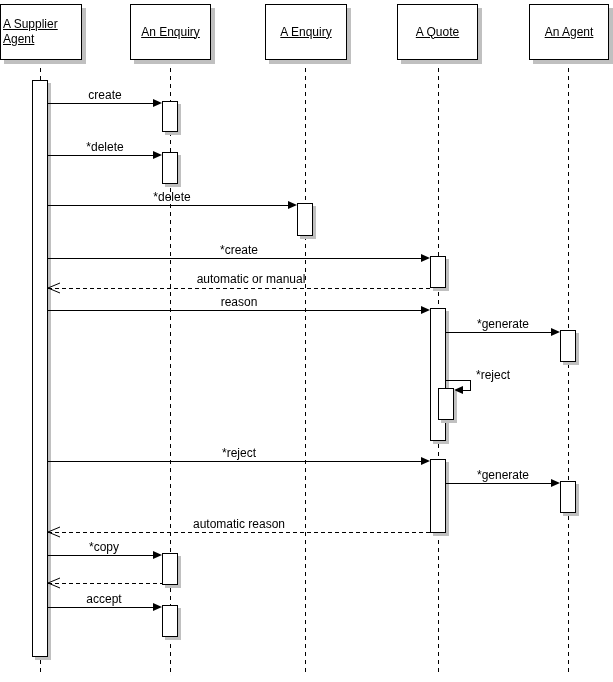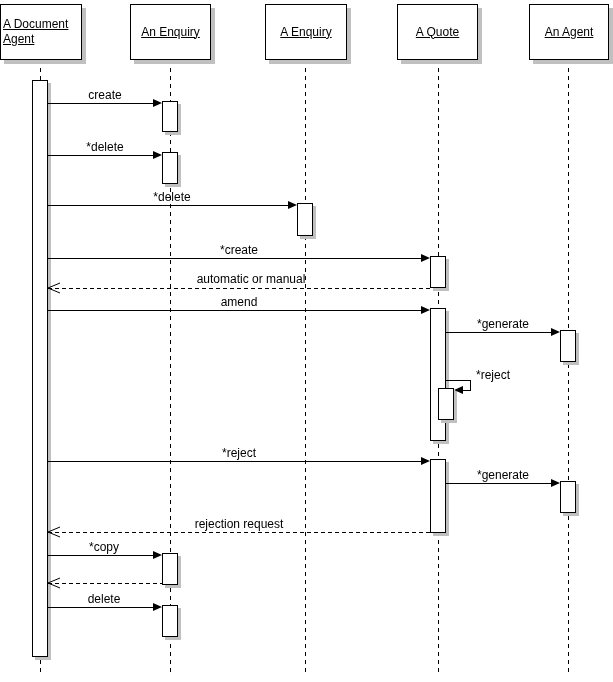--- a/index.html
+++ b/index.html
@@ -86,21 +86,21 @@
   <div class="lbl" style="left:239px;top:243px">*create</div>
 
   <div class="msg dashed" style="left:48px;top:288px;width:382px"></div>
   <svg class="openl" style="left:47px;top:282px" width="14" height="12" viewBox="0 0 14 12">
       <path d="M13 1 L1 6 L13 11" fill="none" stroke="#000" stroke-width="1"></path>
     </svg>
   <div class="lbl" style="left:251px;top:272px">automatic or manual</div>
 
   <div class="msg" style="left:48px;top:310px;width:380px"></div>
   <div class="arr-r" style="left:421px;top:306px"></div>
-  <div class="lbl" style="left:239px;top:295px">amend</div>
+  <div class="lbl" style="left:239px;top:295px">reason</div>
 
   <div class="msg" style="left:446px;top:332px;width:112px"></div>
   <div class="arr-r" style="left:551px;top:328px"></div>
   <div class="lbl" style="left:503px;top:317px">*generate</div>
 
   <div class="msg" style="left:446px;top:380px;width:25px"></div>
   <div class="vseg" style="left:470px;top:380px;height:11px"></div>
   <div class="msg" style="left:456px;top:390px;width:15px"></div>
   <div class="arr-l" style="left:454px;top:386px"></div>
   <div class="lbl" style="left:493px;top:368px">*reject</div>
@@ -110,37 +110,37 @@
   <div class="lbl" style="left:239px;top:446px">*reject</div>
 
   <div class="msg" style="left:446px;top:483px;width:112px"></div>
   <div class="arr-r" style="left:551px;top:479px"></div>
   <div class="lbl" style="left:503px;top:468px">*generate</div>
 
   <div class="msg dashed" style="left:48px;top:532px;width:382px"></div>
   <svg class="openl" style="left:47px;top:526px" width="14" height="12" viewBox="0 0 14 12">
       <path d="M13 1 L1 6 L13 11" fill="none" stroke="#000" stroke-width="1"></path>
     </svg>
-  <div class="lbl" style="left:239px;top:517px">rejection request</div>
+  <div class="lbl" style="left:239px;top:517px">automatic reason</div>
 
   <div class="msg" style="left:48px;top:555px;width:112px"></div>
   <div class="arr-r" style="left:153px;top:551px"></div>
   <div class="lbl" style="left:104px;top:540px">*copy</div>
 
   <div class="msg dashed" style="left:48px;top:583px;width:114px"></div>
   <svg class="openl" style="left:47px;top:577px" width="14" height="12" viewBox="0 0 14 12">
       <path d="M13 1 L1 6 L13 11" fill="none" stroke="#000" stroke-width="1"></path>
     </svg>
 
   <div class="msg" style="left:48px;top:607px;width:112px"></div>
   <div class="arr-r" style="left:153px;top:603px"></div>
-  <div class="lbl" style="left:104px;top:592px">delete</div>
+  <div class="lbl" style="left:104px;top:592px">accept</div>
 
   <div class="actor-box left-align" style="left:0;width:78px">
-    <span class="actor-name">A Document Agent</span>
+    <span class="actor-name">A Supplier Agent</span>
   </div>
   <div class="actor-box" style="left:130px;width:79px">
     <span class="actor-name">An Enquiry</span>
   </div>
   <div class="actor-box" style="left:265px;width:80px">
     <span class="actor-name">A Enquiry</span>
   </div>
   <div class="actor-box" style="left:397px;width:79px">
     <span class="actor-name">A Quote</span>
   </div>

